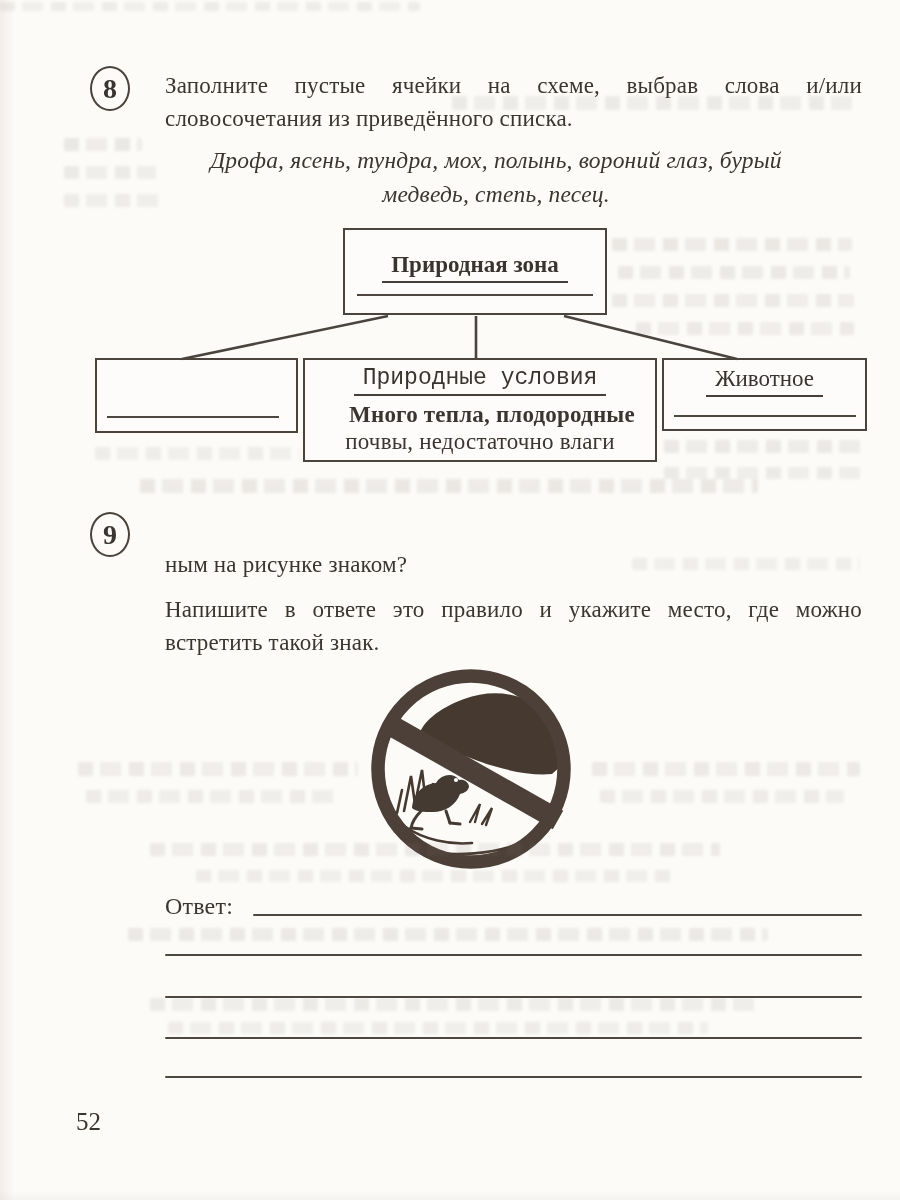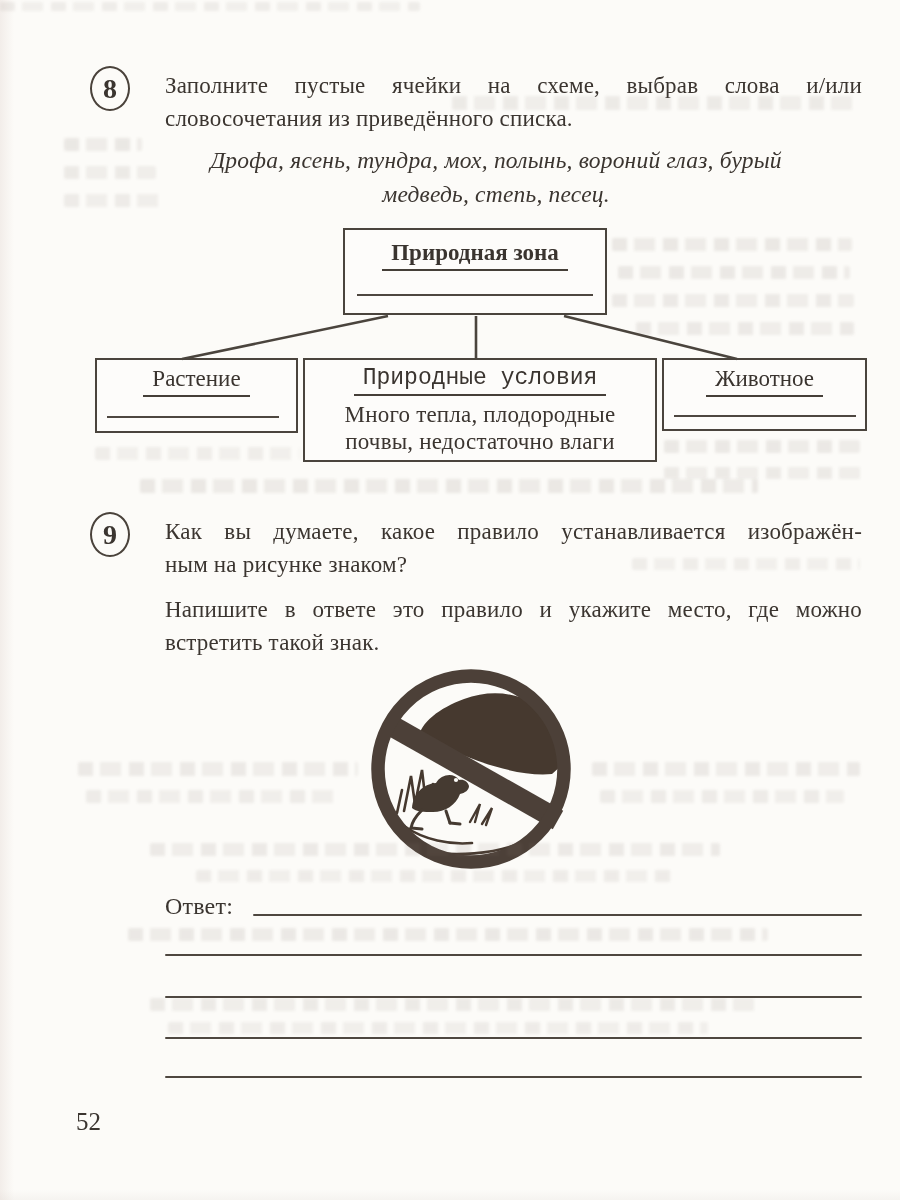--- a/index.html
+++ b/index.html
@@ -54,59 +54,55 @@
     <span>8</span>
   </div>
 
   <div class="abs txt just" style="left:165px; top:73px; width:697px;">Заполните пустые ячейки на схеме, выбрав слова и/или</div>
   <div class="abs txt" style="left:165px; top:106px;text-align:center;">словосочетания из приведённого списка.</div>
 
   <div class="abs txt italic center" style="left:120px; top:147px; width:752px; font-size:23.5px;">Дрофа, ясень, тундра, мох, полынь, вороний глаз, бурый</div>
   <div class="abs txt italic center" style="left:120px; top:181px; width:752px; font-size:23.5px;">медведь, степь, песец.</div>
 
   <div class="abs dbox" style="left:343px; top:228px; width:264px; height:87px;">
-    <div class="center" style="margin-top:10px;">
+    <div class="center" style="margin-top:22px;">
       <span class="ulabel bold">Природная зона</span>
     </div>
     <div class="abs blank" style="left:12px; top:64px; width:236px;"></div>
   </div>
 
   <svg class="abs" style="left:0; top:312px;" width="900" height="50" viewBox="0 0 900 50">
     <line x1="388" y1="4" x2="182" y2="47" stroke="#4a443d" stroke-width="2.6"></line>
     <line x1="476" y1="4" x2="476" y2="47" stroke="#4a443d" stroke-width="2.6"></line>
     <line x1="564" y1="4" x2="737" y2="47" stroke="#4a443d" stroke-width="2.6"></line>
   </svg>
 
   <div class="abs dbox" style="left:95px; top:358px; width:203px; height:75px;">
-    <div class="center" style="margin-top:6px;">
-      <span class="ulabel">Растение</span>
-    </div>
     <div class="abs blank" style="left:10px; top:56px; width:172px;"></div>
   </div>
 
   <div class="abs dbox" style="left:303px; top:358px; width:354px; height:104px;">
     <div class="center" style="margin-top:5px;font-family:Liberation Mono, monospace;">
       <span class="ulabel">Природные условия</span>
     </div>
-    <div class="center txt" style="position:absolute; left:0; top:42px; width:100%;">Много тепла, плодородные</div>
+    <div class="center txt" style="position:absolute; left:12px; top:42px; width:100%;font-weight:bold;">Много тепла, плодородные</div>
     <div class="center txt" style="position:absolute; left:0; top:69px; width:100%;">почвы, недостаточно влаги</div>
   </div>
 
   <div class="abs dbox" style="left:662px; top:358px; width:205px; height:73px;">
     <div class="center" style="margin-top:6px;">
       <span class="ulabel">Животное</span>
     </div>
     <div class="abs blank" style="left:10px; top:55px; width:182px;"></div>
   </div>
 
   <div class="abs badge" style="left:90px; top:512px;">
     <span>9</span>
   </div>
 
-  <div class="abs txt just" style="left:165px; top:519px; width:697px;">Как вы думаете, какое правило устанавливается изображён-</div>
   <div class="abs txt just" style="left:165px; top:597px; width:697px;">Напишите в ответе это правило и укажите место, где можно</div>
 
   <div class="abs txt" style="left:165px; top:552px;">ным на рисунке знаком?</div>
   <div class="abs txt" style="left:165px; top:630px;">встретить такой знак.</div>
 
   <svg class="abs" style="left:366px; top:664px;" width="210" height="210" viewBox="0 0 210 210">
 
     <path fill="#46392f" d="M 52,76
       C 54,58 74,44 98,35
       C 130,23 164,31 182,50

